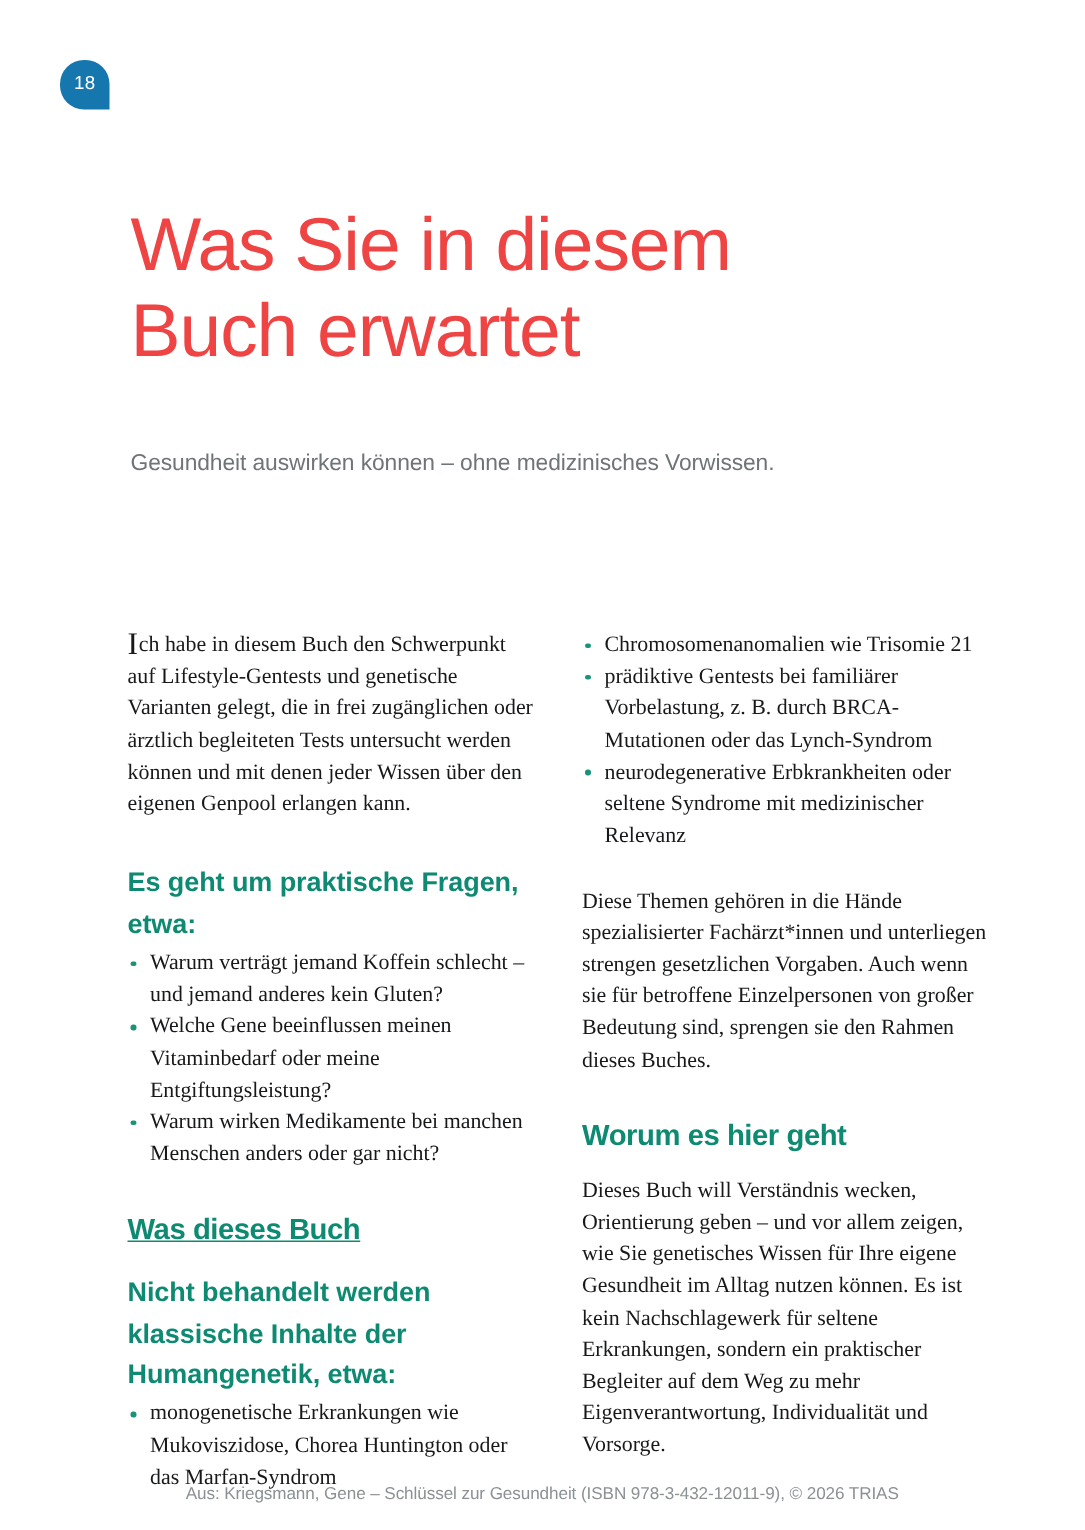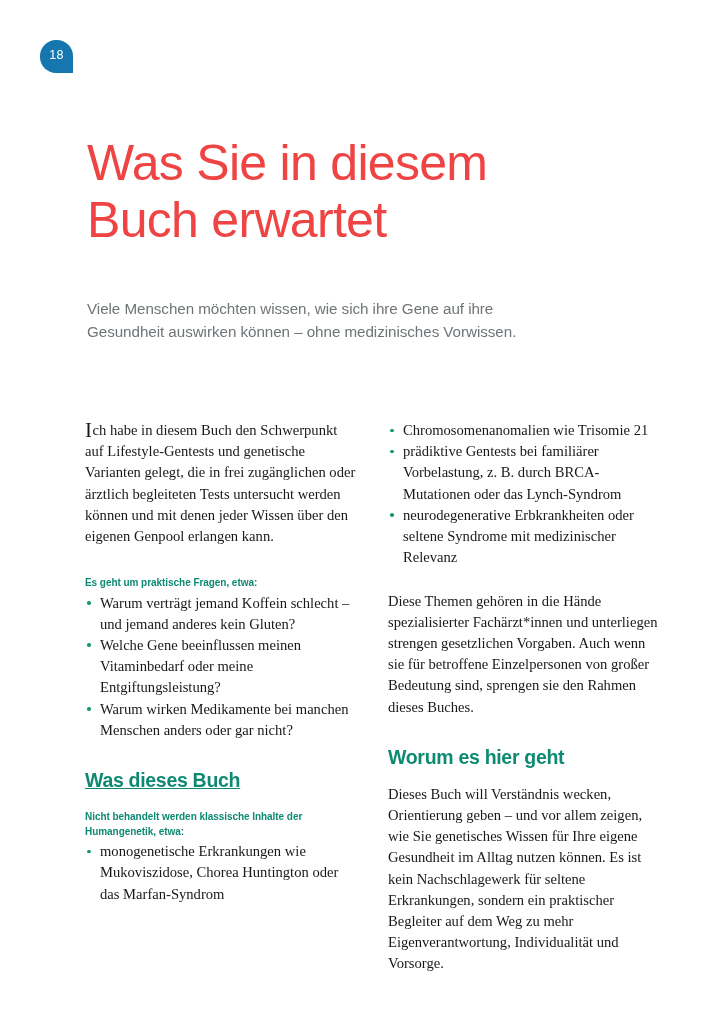--- a/index.html
+++ b/index.html
@@ -101,21 +101,21 @@
     position: relative;
     top: 1.5px;
     padding-right: 0.5px;
   }
 
   
   .lead-in {
     color: #0e8a72;
     font-family: "Liberation Sans", sans-serif;
     font-weight: 700;
-    font-size: 10px;
+    font-size: 18px;
     line-height: 1.52;
     margin: 0 0 2px 0;
     letter-spacing: -0.05px;
   }
 
   
   .section-heading {
     color: #0e8a72;
     font-family: "Liberation Sans", sans-serif;
     font-weight: 700;
@@ -179,21 +179,20 @@
   <div class="page-badge">
     <span class="page-badge-num">18</span>
   </div>
 
   <h1 class="title">
     <span class="tline">Was Sie in diesem</span>
     <span class="tline">Buch erwartet</span>
   </h1>
 
   <p class="subtitle">
-    <span class="sline">Viele Menschen möchten wissen, wie sich ihre Gene auf ihre</span>
     <span class="sline">Gesundheit auswirken können – ohne medizinisches Vorwissen.</span>
   </p>
 
   <div class="col col-left">
 
     <p class="body-text"><span class="dropcap">I</span><span>ch habe in diesem Buch den Schwerpunkt auf Lifestyle-Gentests und genetische Varianten gelegt, die in frei zugänglichen oder ärztlich begleiteten Tests untersucht werden können und mit denen jeder Wissen über den eigenen Genpool erlangen kann.</span></p>
 
     <div class="gap-28"></div>
 
     <p class="lead-in">Es geht um praktische Fragen, etwa:</p>
@@ -238,14 +237,15 @@
     <div class="gap-28"></div>
 
     <h2 class="section-heading">Worum es hier geht</h2>
 
     <div class="gap-14"></div>
 
     <p class="body-text">Dieses Buch will Verständnis wecken, Orientierung geben – und vor allem zeigen, wie Sie genetisches Wissen für Ihre eigene Gesundheit im Alltag nutzen können. Es ist kein Nachschlagewerk für seltene Erkrankungen, sondern ein praktischer Begleiter auf dem Weg zu mehr Eigenverantwortung, Individualität und Vorsorge.</p>
 
   </div>
 
+  <div class="footer">Aus: Kriegsmann, Gene – Schlüssel zur Gesundheit (ISBN 978-3-432-12011-9), © 2026 TRIAS</div>
 
 </div>
 
 </body></html>

